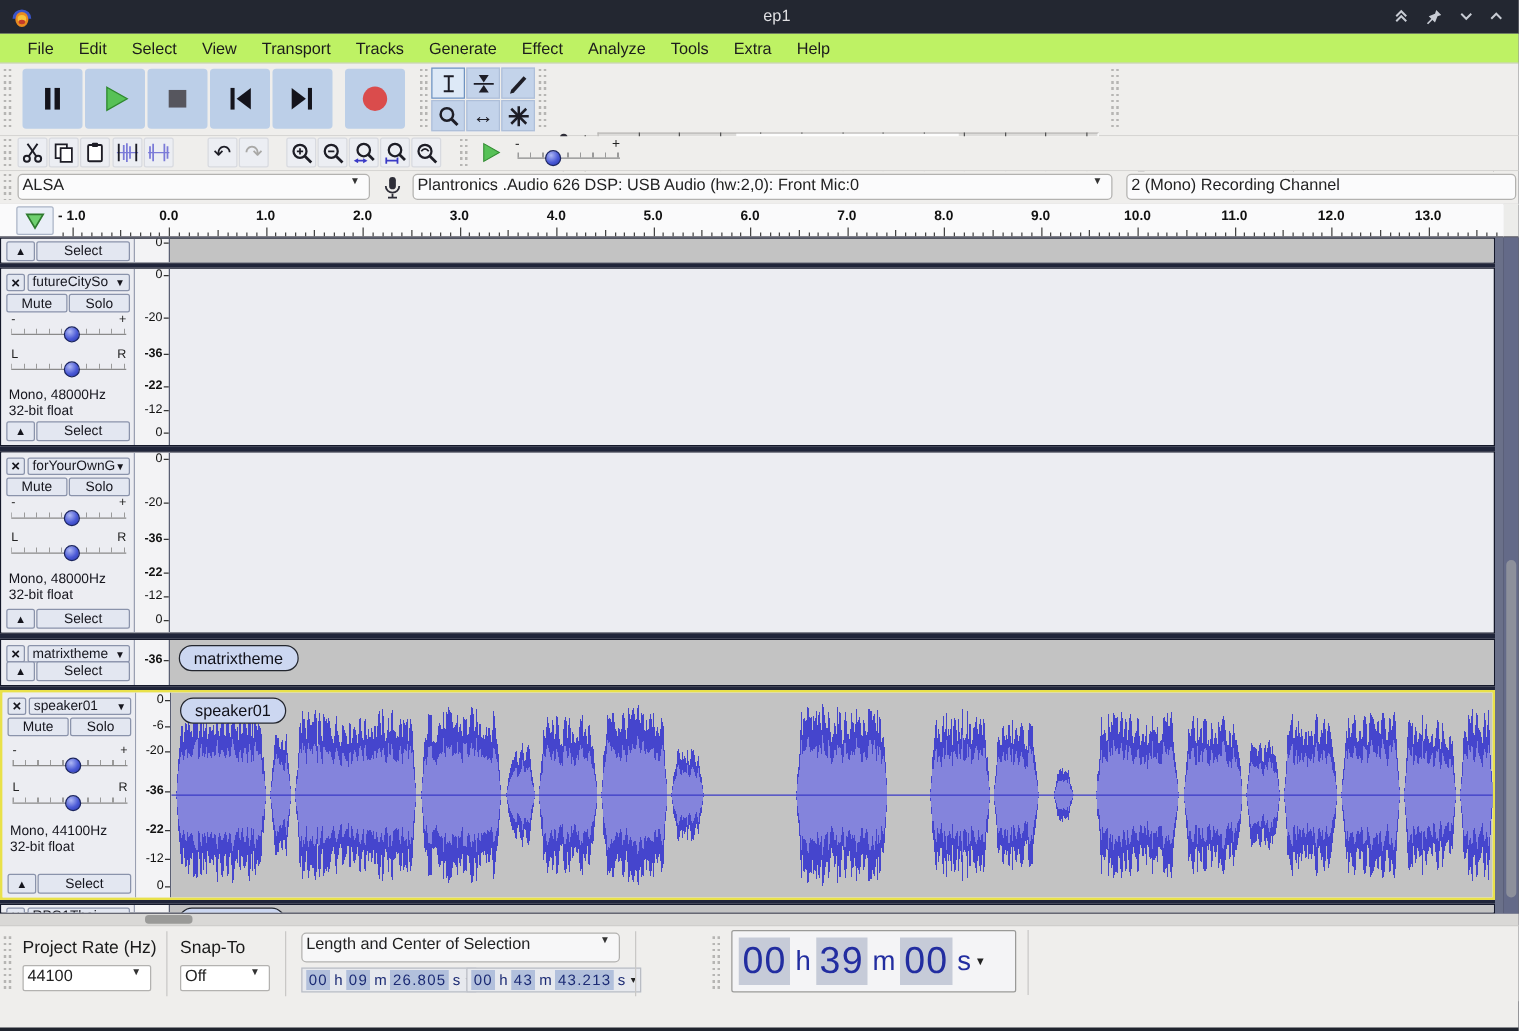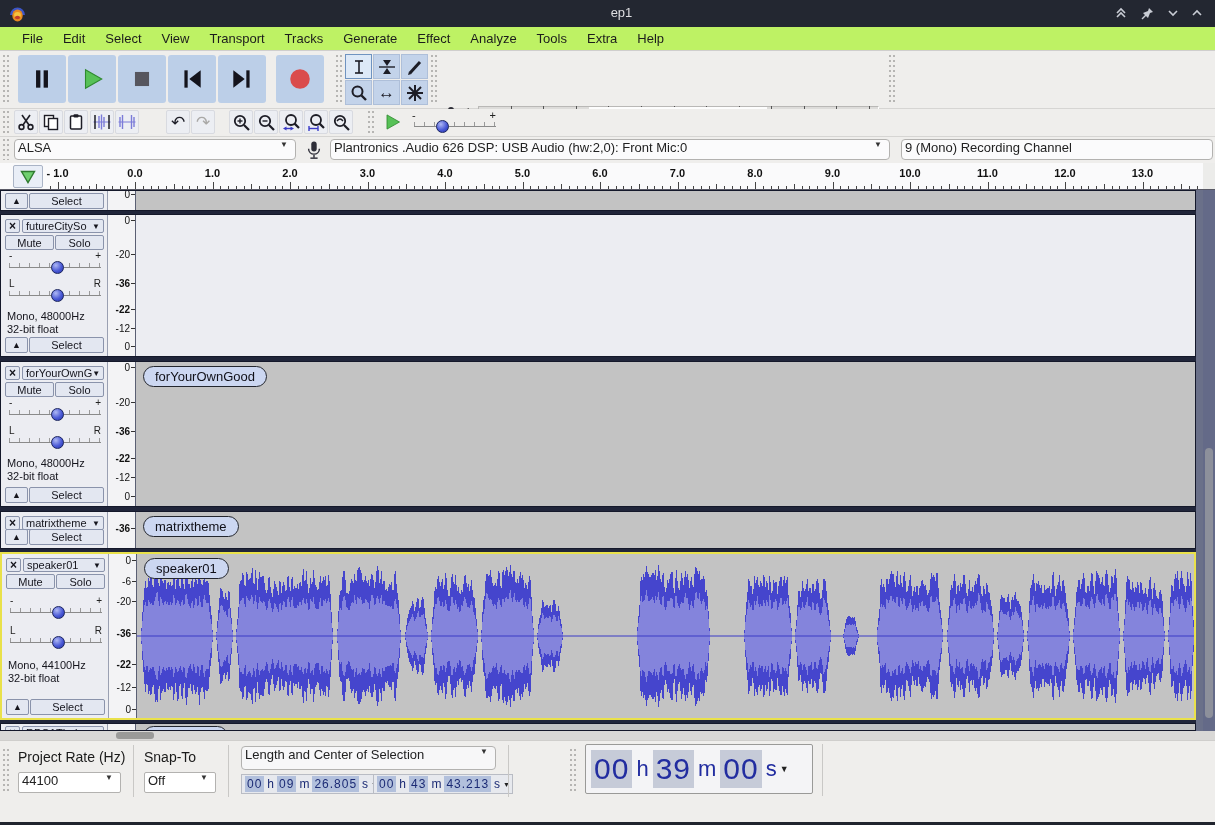--- a/index.html
+++ b/index.html
@@ -498,21 +498,21 @@
           <path d="M4,9 c0,8 12,8 12,0" fill="none" stroke="#2e2e38" stroke-width="1.6"></path>
           <line x1="10" y1="16" x2="10" y2="19" stroke="#2e2e38" stroke-width="1.6"></line>
           <line x1="6" y1="19.5" x2="14" y2="19.5" stroke="#2e2e38" stroke-width="1.6"></line>
         </svg>
     </span>
     <div class="combo" style="left:330px;top:2px;width:560px;">
       <span>Plantronics .Audio 626 DSP: USB Audio (hw:2,0): Front Mic:0</span>
       <span class="arr">▼</span>
     </div>
     <div class="combo" style="left:901px;top:2px;width:312px;">
-      <span>9 (Mono) Recording Channel</span>
+      <span>2 (Mono) Recording Channel</span>
     </div>
   </div>
 
   <div class="timeline">
     <div class="abs" style="left:13px;top:2px;width:28px;height:21px;background:#e9eef7;border:1px solid #aab4c6;border-radius:2px;display:flex;align-items:center;justify-content:center;">
       <svg width="16" height="14" viewBox="0 0 16 14">
           <polygon points="1.5,1.5 14.5,1.5 8,12.5" fill="#6fd06f" stroke="#2f7a2f" stroke-width="1.4"></polygon>
         </svg>
     </div>
   <div class="tlabel" style="left: 57.5px;">- 1.0</div>
@@ -815,23 +815,20 @@
           <div class="rdash" style="top: 40.32px;"></div>
           <div class="rlab b" style="top: 69.12px;">-36</div>
           <div class="rdash" style="top: 69.12px;"></div>
           <div class="rlab b" style="top: 96.48px;">-22</div>
           <div class="rdash" style="top: 96.48px;"></div>
           <div class="rlab" style="top: 115.2px;">-12</div>
           <div class="rdash" style="top: 115.2px;"></div>
           <div class="rlab" style="top: 133.92px;">0</div>
           <div class="rdash" style="top: 133.92px;"></div>
         </div>
-      <div class="tcontent">
-        <div class="pill">forYourOwnGood</div>
-      </div>
     </div>
 
     <div class="track" style="top:321px;height:38px;">
       <div class="tcp">
         <div class="cbtn xbtn">
             <span>×</span>
           </div>
         <div class="cbtn namebtn">
           <span>matrixtheme</span>
           <span style="font-size:8px;">▼</span>

